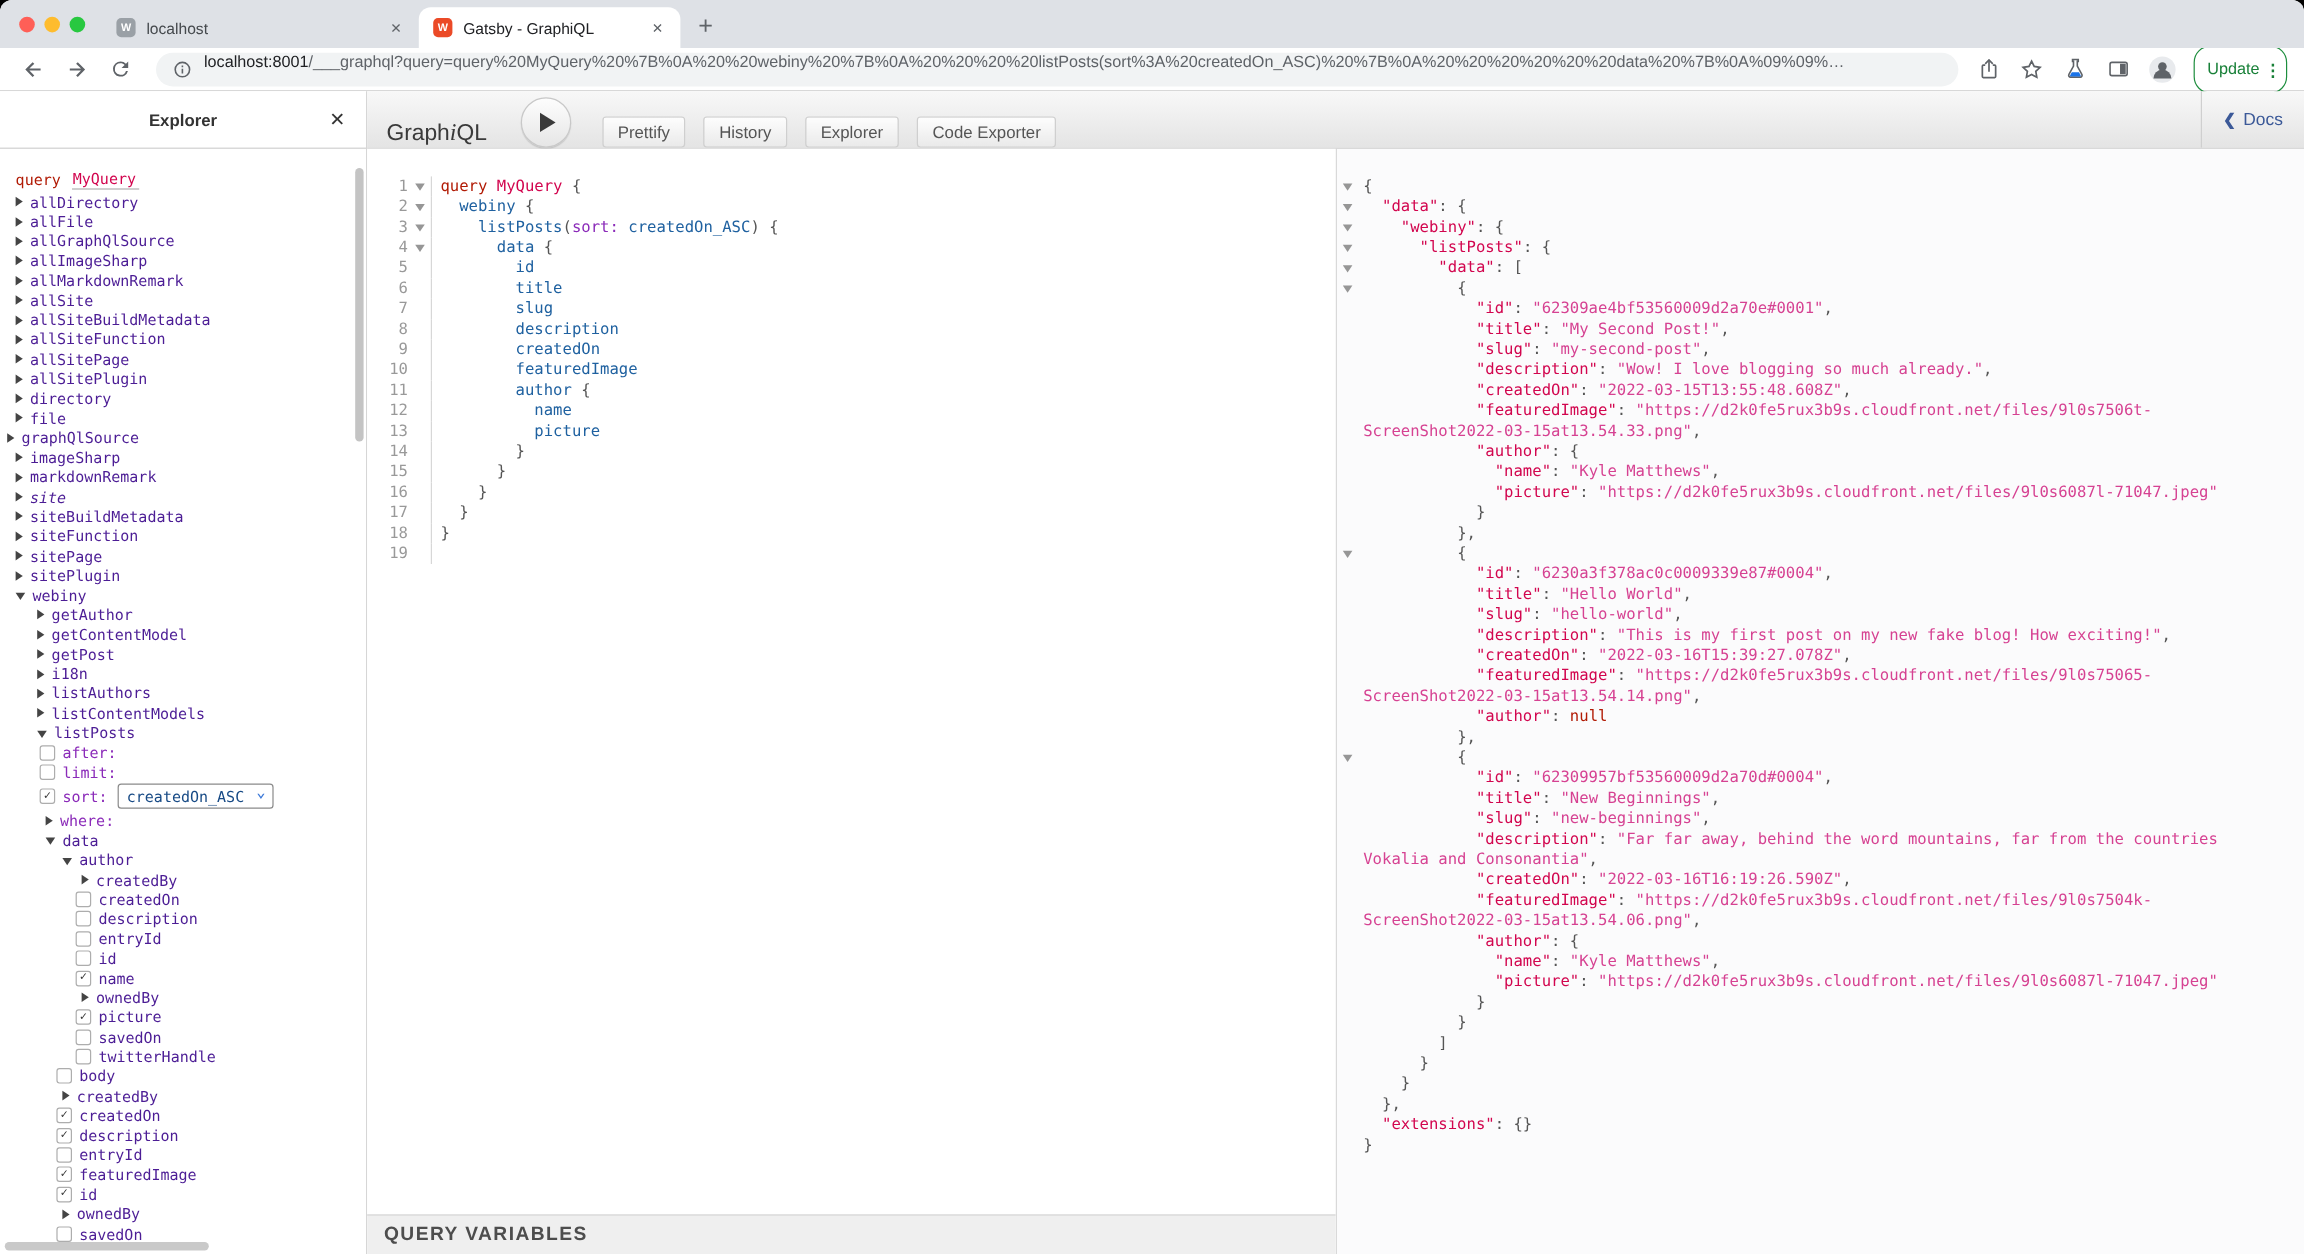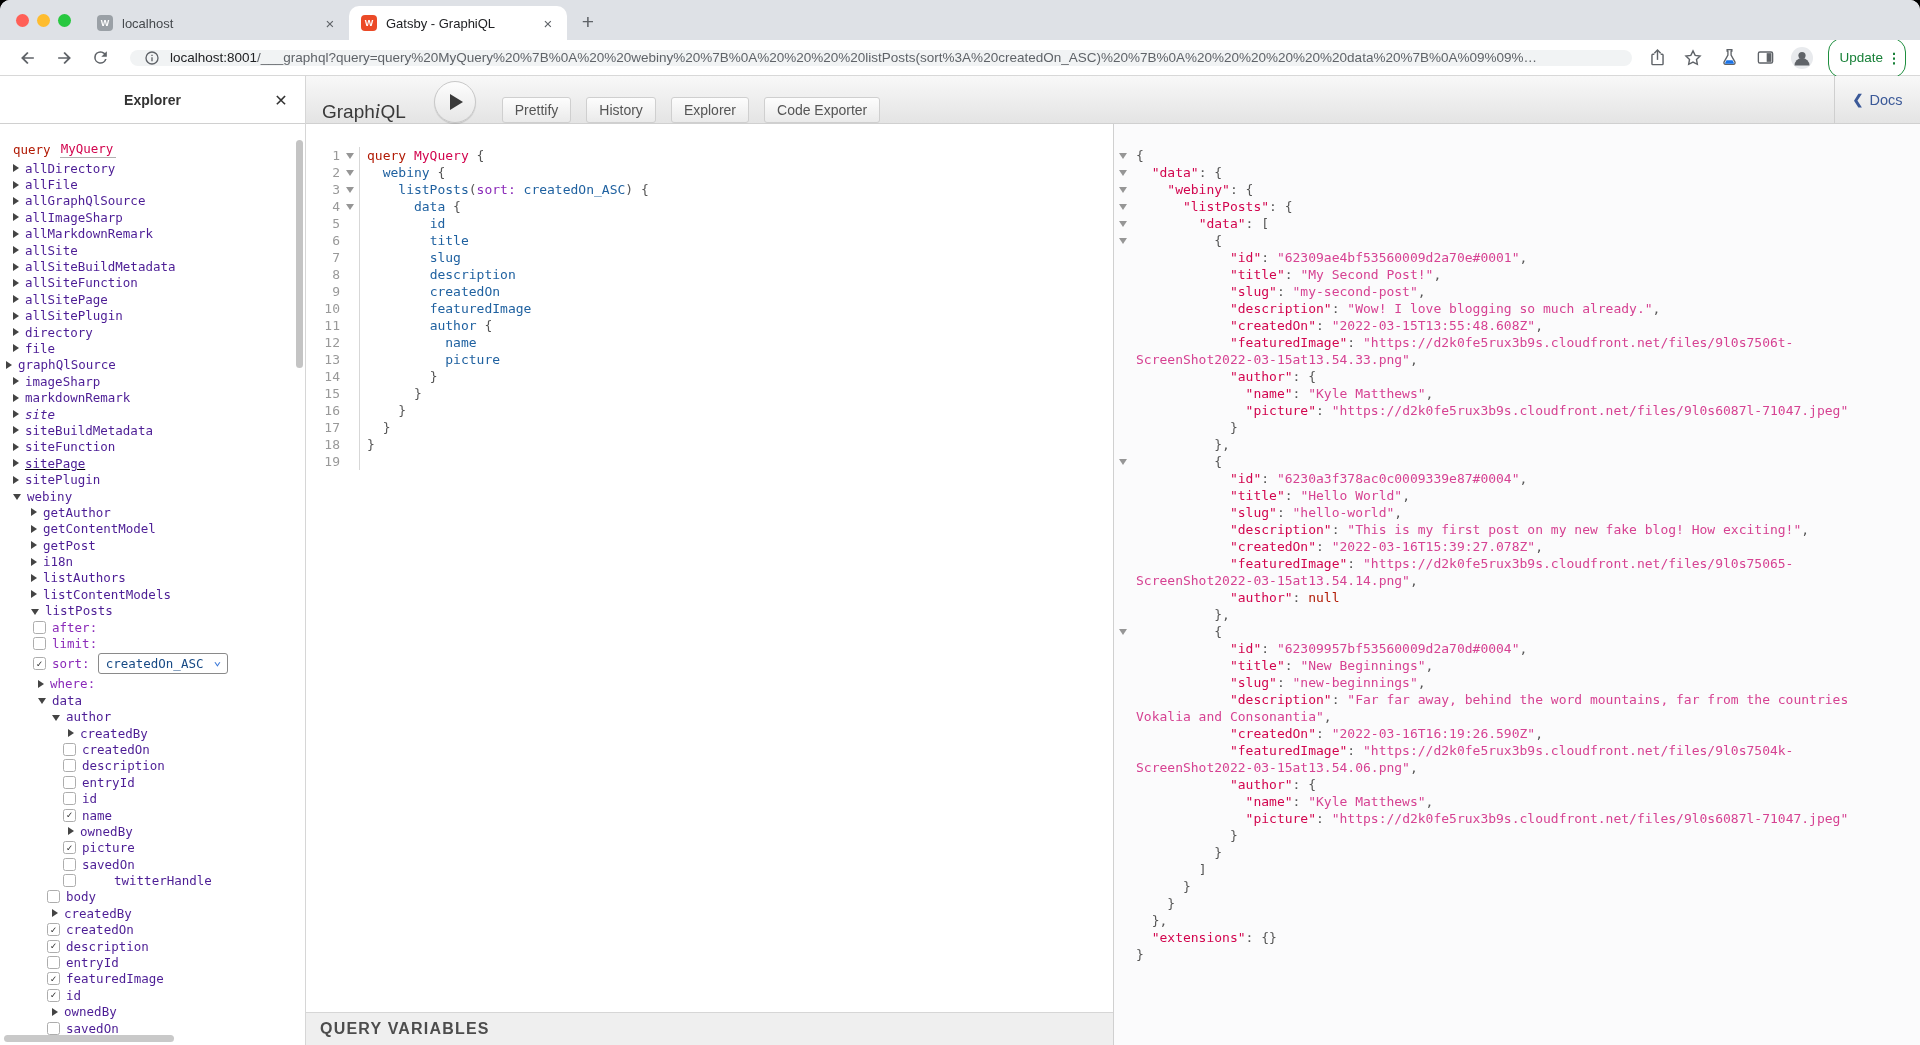--- a/index.html
+++ b/index.html
@@ -15,21 +15,21 @@
   .tab{height:34px;display:flex;align-items:center;padding:0 10px 0 12px;font-size:13px;color:#45494d;position:relative}
   .tab .fav{width:16px;height:16px;border-radius:4px;color:#fff;font-size:9px;font-weight:bold;display:flex;align-items:center;justify-content:center;margin-right:9px;flex:none}
   .tab .t-title{white-space:nowrap;overflow:hidden;flex:1}
   .tab .t-close{width:18px;height:18px;border-radius:50%;display:flex;align-items:center;justify-content:center;color:#5f6368;font-size:15px;margin-left:8px;flex:none}
   .tab.inactive{width:264px}
   .tab.active{width:218px;background:#fff;border-radius:10px 10px 0 0;height:34px;color:#202124}
   .newtab{width:30px;height:30px;margin:0 0 3px 6px;display:flex;align-items:center;justify-content:center;font-size:21px;color:#5f6368}
 
   .urlbar{height:36px;background:#fff;display:flex;align-items:center;padding:0 14px;border-bottom:1px solid #d8d8d8}
   .nav-ic{width:28px;height:28px;display:flex;align-items:center;justify-content:center;color:#5f6368;flex:none;margin-right:8px}
-  .omnibox{flex:1;height:16px;background:#f1f3f4;border-radius:14px;display:flex;align-items:center;padding:0 12px;margin:0 8px;overflow:hidden}
+  .omnibox{flex:1;height:28px;background:#f1f3f4;border-radius:14px;display:flex;align-items:flex-start;padding:0 12px;margin:0 8px;overflow:hidden}
   .omnibox .url{white-space:nowrap;overflow:hidden;font-size:13.5px;color:#202124}
   .omnibox .url .path{color:#5f6368}
   .right-ics{display:flex;align-items:center;margin-left:6px;gap:14px}
   .update-pill{display:flex;align-items:center;border:1px solid #1e8e3e;color:#188038;border-radius:14px;height:40px;padding:0 4px 0 10px;font-size:13.5px;gap:4px}
   .update-pill .dots{font-size:14px;letter-spacing:0;font-weight:bold}
   .avatar-ic{width:24px;height:24px;border-radius:50%;overflow:hidden;display:flex;align-items:center;justify-content:center}
 
   
   .app{position:absolute;top:76px;left:0;right:0;bottom:0;display:flex}
   .explorer{width:306px;flex:none;border-right:1px solid #d6d6d6;display:flex;flex-direction:column;background:#fff}
@@ -254,21 +254,21 @@
               <span class="tl-f">site</span>
             </div>
             <div class="trow" style="padding-left: 13px;">
               <span class="ar col"></span>
               <span class="tl-f">siteBuildMetadata</span>
             </div>
             <div class="trow" style="padding-left: 13px;">
               <span class="ar col"></span>
               <span class="tl-f">siteFunction</span>
             </div>
-            <div class="trow" style="padding-left: 13px; text-decoration: underline;">
+            <div class="trow" style="padding-left: 13px;">
               <span class="ar col"></span>
               <span class="tl-f">sitePage</span>
             </div>
             <div class="trow" style="padding-left: 13px;">
               <span class="ar col"></span>
               <span class="tl-f">sitePlugin</span>
             </div>
             <div class="trow" style="padding-left: 13px;">
               <span class="ar exp"></span>
               <span class="tl-f">webiny</span>
@@ -358,21 +358,21 @@
               <span class="tl-f">ownedBy</span>
             </div>
             <div class="trow" style="padding-left: 63px;">
               <span class="cbx">✓</span>
               <span class="tl-f">picture</span>
             </div>
             <div class="trow" style="padding-left: 63px;">
               <span class="cbx"></span>
               <span class="tl-f">savedOn</span>
             </div>
-            <div class="trow" style="padding-left: 63px; gap: 32px;">
+            <div class="trow" style="padding-left: 63px;">
               <span class="cbx"></span>
               <span class="tl-f">twitterHandle</span>
             </div>
             <div class="trow" style="padding-left: 47px;">
               <span class="cbx"></span>
               <span class="tl-f">body</span>
             </div>
             <div class="trow" style="padding-left: 52px;">
               <span class="ar col"></span>
               <span class="tl-f">createdBy</span>

